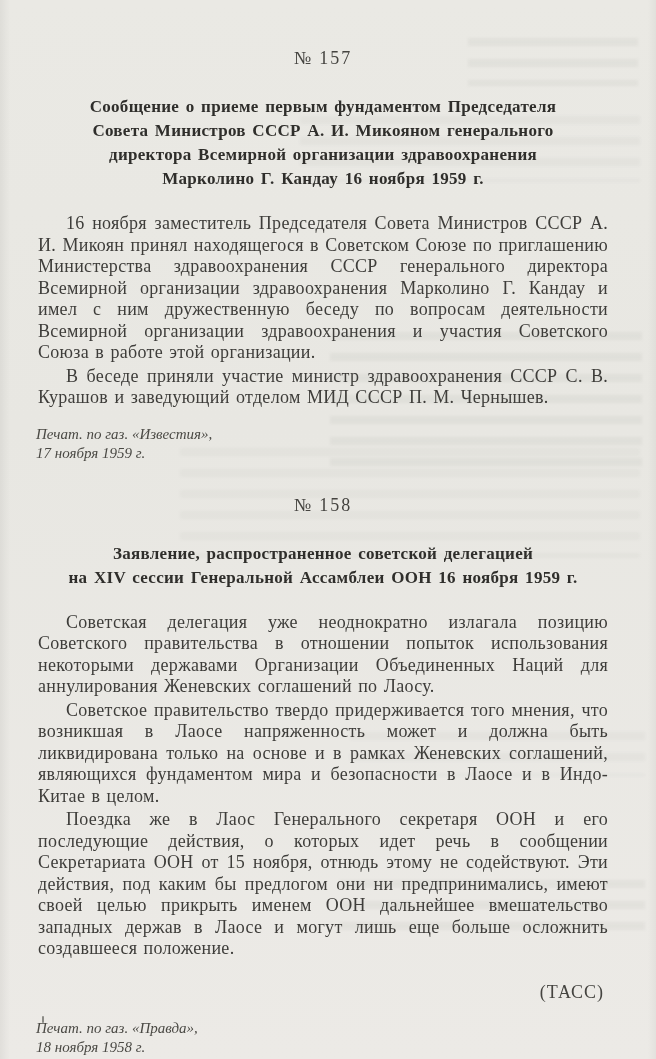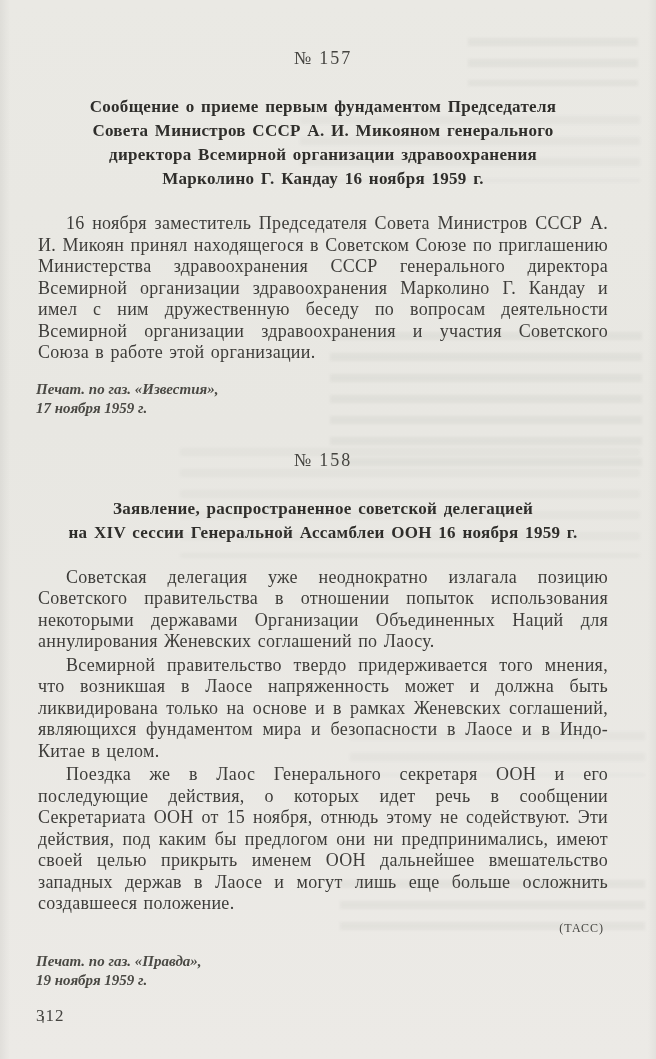--- a/index.html
+++ b/index.html
@@ -71,29 +71,28 @@
     text-indent: 28px;
     margin: 2px;
     color: #3e3d3a;
   }
   .source {
     font-style: italic;
     font-size: 15px;
     line-height: 19px;
     color: #4a4944;
     margin-top: 16px;
-    font-weight: bold;
   }
   .doc-157 .source { margin-bottom: 32px; }
   .tass {
     text-align: right;
-    font-size: 12px;
+    font-size: 18px;
     letter-spacing: 1px;
     padding-right: 6px;
-    margin-top: 6px;
+    margin-top: 22px;
     color: #454440;
   }
   .doc-158 .source { }
   .page-number {
     font-size: 17px;
     letter-spacing: 1px;
     color: #454440;
     margin-top: 16px;
   }
   .artifact {
@@ -122,39 +121,40 @@
 
     <section class="doc-157">
       <div class="doc-number">№ 157</div>
       <h2 class="doc-title">
         <span class="t-line">Сообщение о приеме первым фундаментом Председателя</span>
         <span class="t-line">Совета Министров СССР А. И. Микояном генерального</span>
         <span class="t-line">директора Всемирной организации здравоохранения</span>
         <span class="t-line">Марколино Г. Кандау 16 ноября 1959 г.</span>
       </h2>
       <p class="body-para">16 ноября заместитель Председателя Совета Министров СССР А. И. Микоян принял находящегося в Советском Союзе по приглашению Министерства здравоохранения СССР генерального директора Всемирной организации здравоохранения Марколино Г. Кандау и имел с ним дружественную беседу по вопросам деятельности Всемирной организации здравоохранения и участия Советского Союза в работе этой организации.</p>
+      <p class="body-para">В беседе приняли участие министр здравоохранения СССР С. В. Курашов и заведующий отделом МИД СССР П. М. Чернышев.</p>
       <div class="source">
         <div>Печат. по газ. «Известия»,</div>
         <div>17 ноября 1959 г.</div>
       </div>
     </section>
 
     <section class="doc-158">
       <div class="doc-number">№ 158</div>
       <h2 class="doc-title">
         <span class="t-line">Заявление, распространенное советской делегацией</span>
         <span class="t-line">на XIV сессии Генеральной Ассамблеи ООН 16 ноября 1959 г.</span>
       </h2>
       <p class="body-para">Советская делегация уже неоднократно излагала позицию Советского правительства в отношении попыток использования некоторыми державами Организации Объединенных Наций для аннулирования Женевских соглашений по Лаосу.</p>
-      <p class="body-para">Всемирной правительство твердо придерживается того мнения, что возникшая в Лаосе напряженность может и должна быть ликвидирована только на основе и в рамках Женевских соглашений, являющихся фундаментом мира и безопасности в Лаосе и в Индо-Китае в целом.</p>
+      <p class="body-para">Советское правительство твердо придерживается того мнения, что возникшая в Лаосе напряженность может и должна быть ликвидирована только на основе и в рамках Женевских соглашений, являющихся фундаментом мира и безопасности в Лаосе и в Индо-Китае в целом.</p>
       <p class="body-para">Поездка же в Лаос Генерального секретаря ООН и его последующие действия, о которых идет речь в сообщении Секретариата ООН от 15 ноября, отнюдь этому не содействуют. Эти действия, под каким бы предлогом они ни предпринимались, имеют своей целью прикрыть именем ООН дальнейшее вмешательство западных держав в Лаосе и могут лишь еще больше осложнить создавшееся положение.</p>
       <div class="tass">(ТАСС)</div>
       <div class="source">
         <div>Печат. по газ. «Правда»,</div>
-        <div>19 ноября 1959 г.</div>
+        <div>18 ноября 1958 г.</div>
       </div>
     </section>
 
     <div class="page-number">312</div>
   </div>
 
   <div class="artifact"></div>
 </div>
 
 </body></html>

